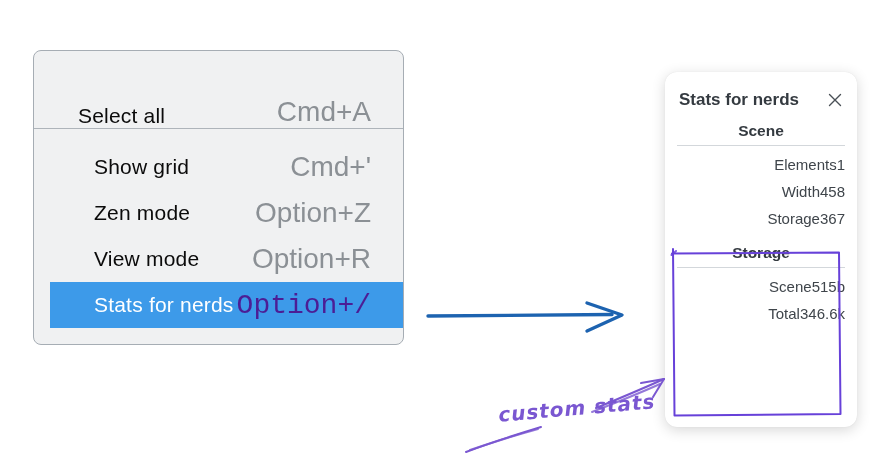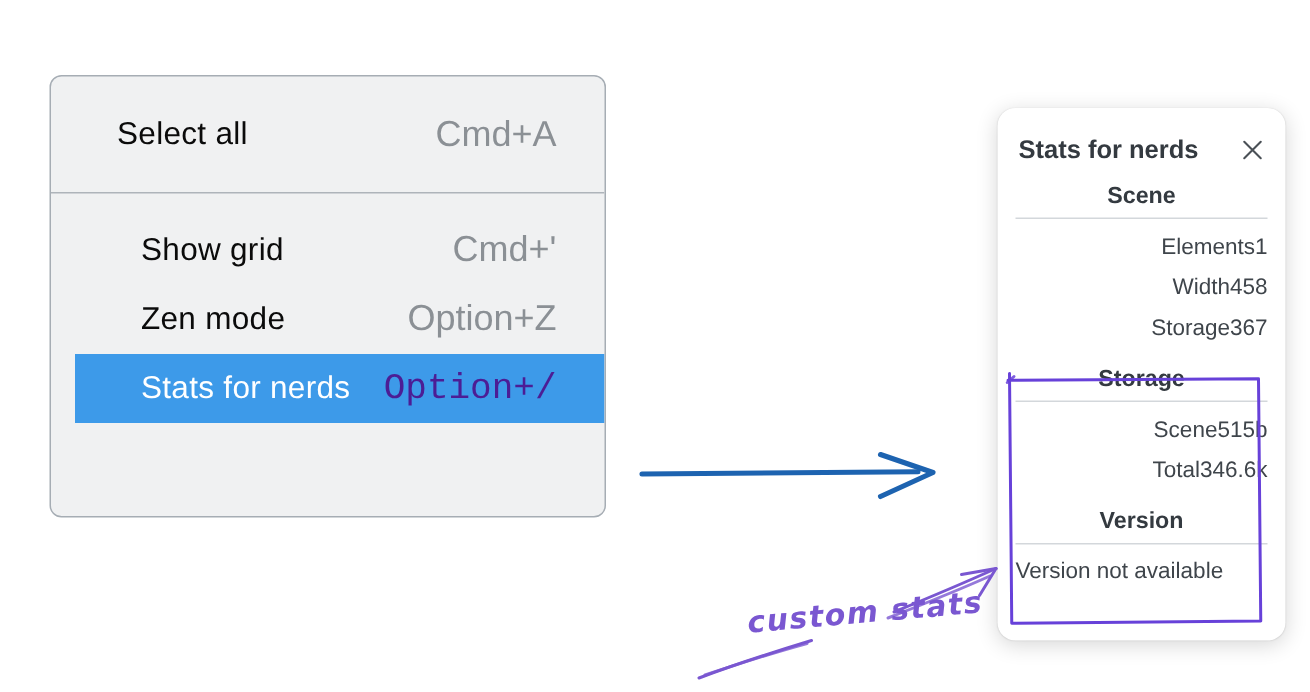--- a/index.html
+++ b/index.html
@@ -11,23 +11,23 @@
   
   .menu{
     position:absolute;left:33px;top:50px;width:371px;height:295px;
     box-sizing:border-box;background:#f0f1f2;border:1px solid #a6adb4;
     border-radius:8px;overflow:hidden;
   }
   .menu-row{
     display:flex;align-items:center;justify-content:space-between;
     height:46px;padding:0 32px 0 44px;cursor:default;
   }
-  .menu-row.first{height:77px;}
+  .menu-row.first{height:77px;align-items:flex-end;}
   .menu-label{font-size:21px;color:#0b0b0b;letter-spacing:0.2px;}
-  .menu-shortcut{font-size:24px;color:#8b9095;}
+  .menu-shortcut{font-size:28px;color:#8b9095;}
   .menu-sep{height:0;border-top:1px solid #aeb4ba;margin:0;}
   .menu-group{padding-top:15px;margin-left:16px;}
   .menu-row.selected{background:var(--menu-highlight,#3d9ae9);}
   .menu-row.selected .menu-label{color:#ffffff;}
   .menu-row.selected .menu-shortcut{color:#4c1d95;font-family:Liberation Mono, monospace;}
 
   
   .stats-panel{
     position:absolute;left:665px;top:72px;width:192px;height:355px;
     box-sizing:border-box;background:#ffffff;border-radius:12px;
@@ -68,20 +68,24 @@
     <div class="menu-sep"></div>
     <div class="menu-group">
       <div class="menu-row">
         <span class="menu-label">Show grid</span>
         <span class="menu-shortcut">Cmd+'</span>
       </div>
       <div class="menu-row">
         <span class="menu-label">Zen mode</span>
         <span class="menu-shortcut">Option+Z</span>
       </div>
+      <div class="menu-row">
+        <span class="menu-label">View mode</span>
+        <span class="menu-shortcut">Option+R</span>
+      </div>
       <div class="menu-row selected">
         <span class="menu-label">Stats for nerds</span>
         <span class="menu-shortcut">Option+/</span>
       </div>
     </div>
   </div>
 
   <div class="stats-panel">
     <div class="sp-header">
       <span class="sp-title">Stats for nerds</span>
@@ -115,25 +119,20 @@
       <div class="sp-row">
         <span>Scene</span>
         <span>515b</span>
       </div>
       <div class="sp-row">
         <span>Total</span>
         <span>346.6k</span>
       </div>
     </div>
 
-    <div>
-      <div class="sp-section-title">Version</div>
-      <hr class="sp-rule">
-      <div class="sp-note">Version not available</div>
-    </div>
   </div>
 
   <svg class="overlay" viewBox="0 0 873 461">
 
     <g>
       <path class="blue-arrow" d="M428 316 L612 314.5"></path>
       <path class="blue-arrow" d="M587 303 L622 315 L587 331"></path>
     </g>
 
     <g>

